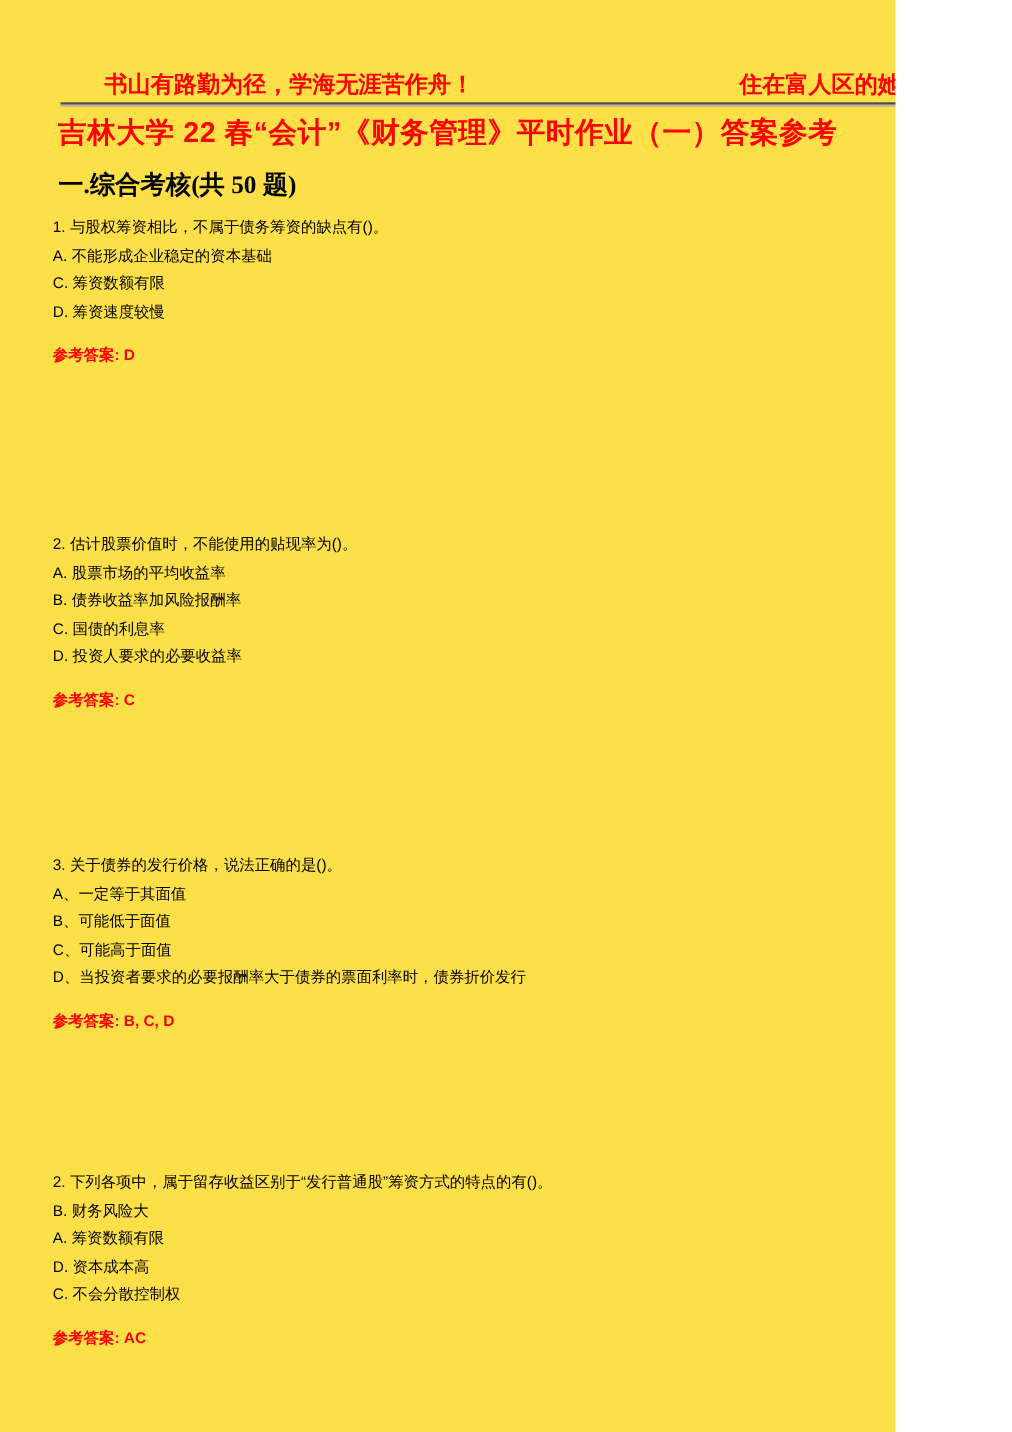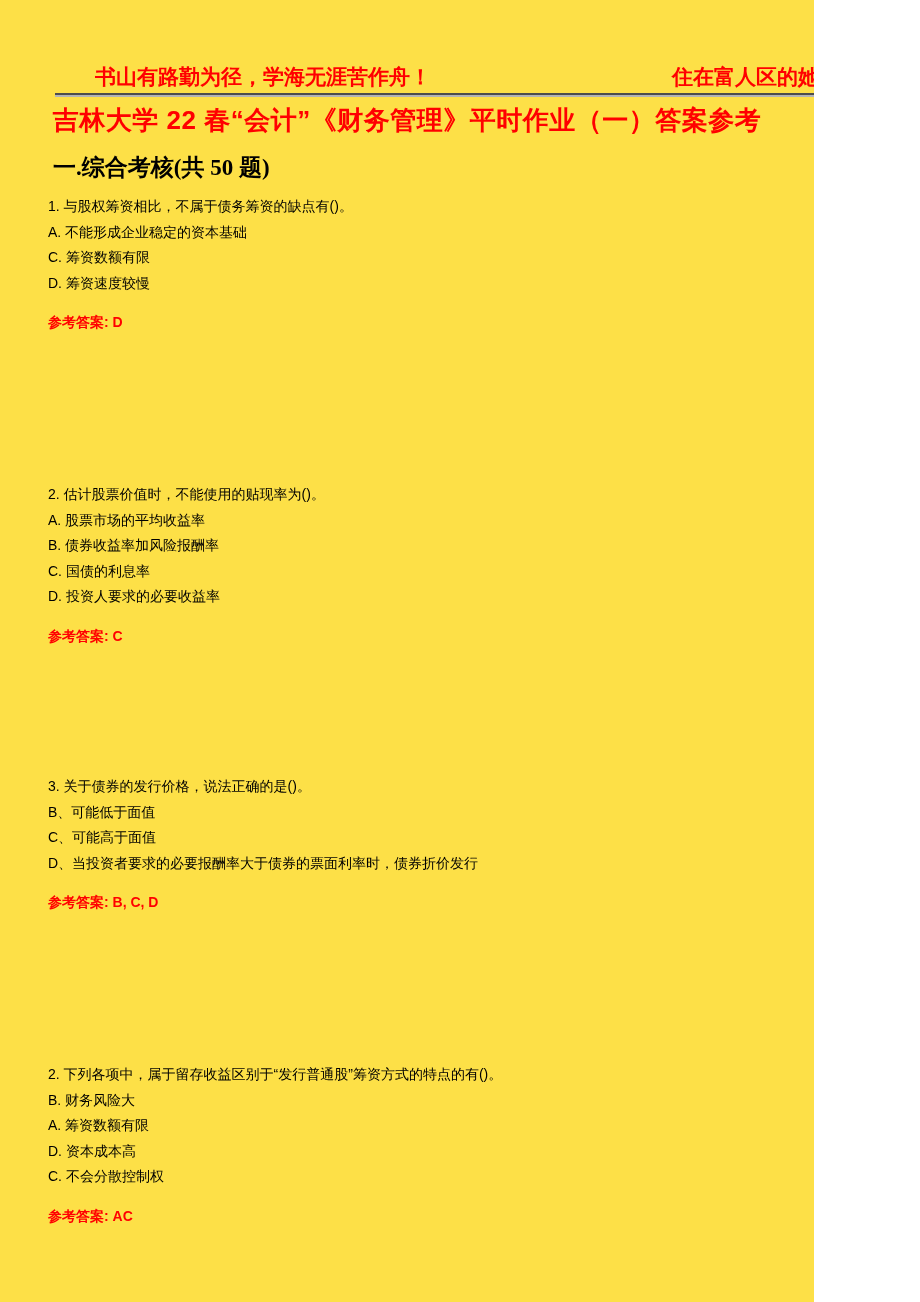--- a/index.html
+++ b/index.html
@@ -111,20 +111,21 @@
     <div class="q-option">B. 债券收益率加风险报酬率</div>
     <div class="q-option">C. 国债的利息率</div>
     <div class="q-option">D. 投资人要求的必要收益率</div>
     <div class="answer-line">
       <span>参考答案: </span><span>C</span>
     </div>
   </section>
 
   <section class="question q3">
     <div class="q-text">3. 关于债券的发行价格，说法正确的是()。</div>
+    <div class="q-option">A、一定等于其面值</div>
     <div class="q-option">B、可能低于面值</div>
     <div class="q-option">C、可能高于面值</div>
     <div class="q-option">D、当投资者要求的必要报酬率大于债券的票面利率时，债券折价发行</div>
     <div class="answer-line">
       <span>参考答案: </span><span>B, C, D</span>
     </div>
   </section>
 
   <section class="question q4">
     <div class="q-text">2. 下列各项中，属于留存收益区别于“发行普通股”筹资方式的特点的有()。</div>

